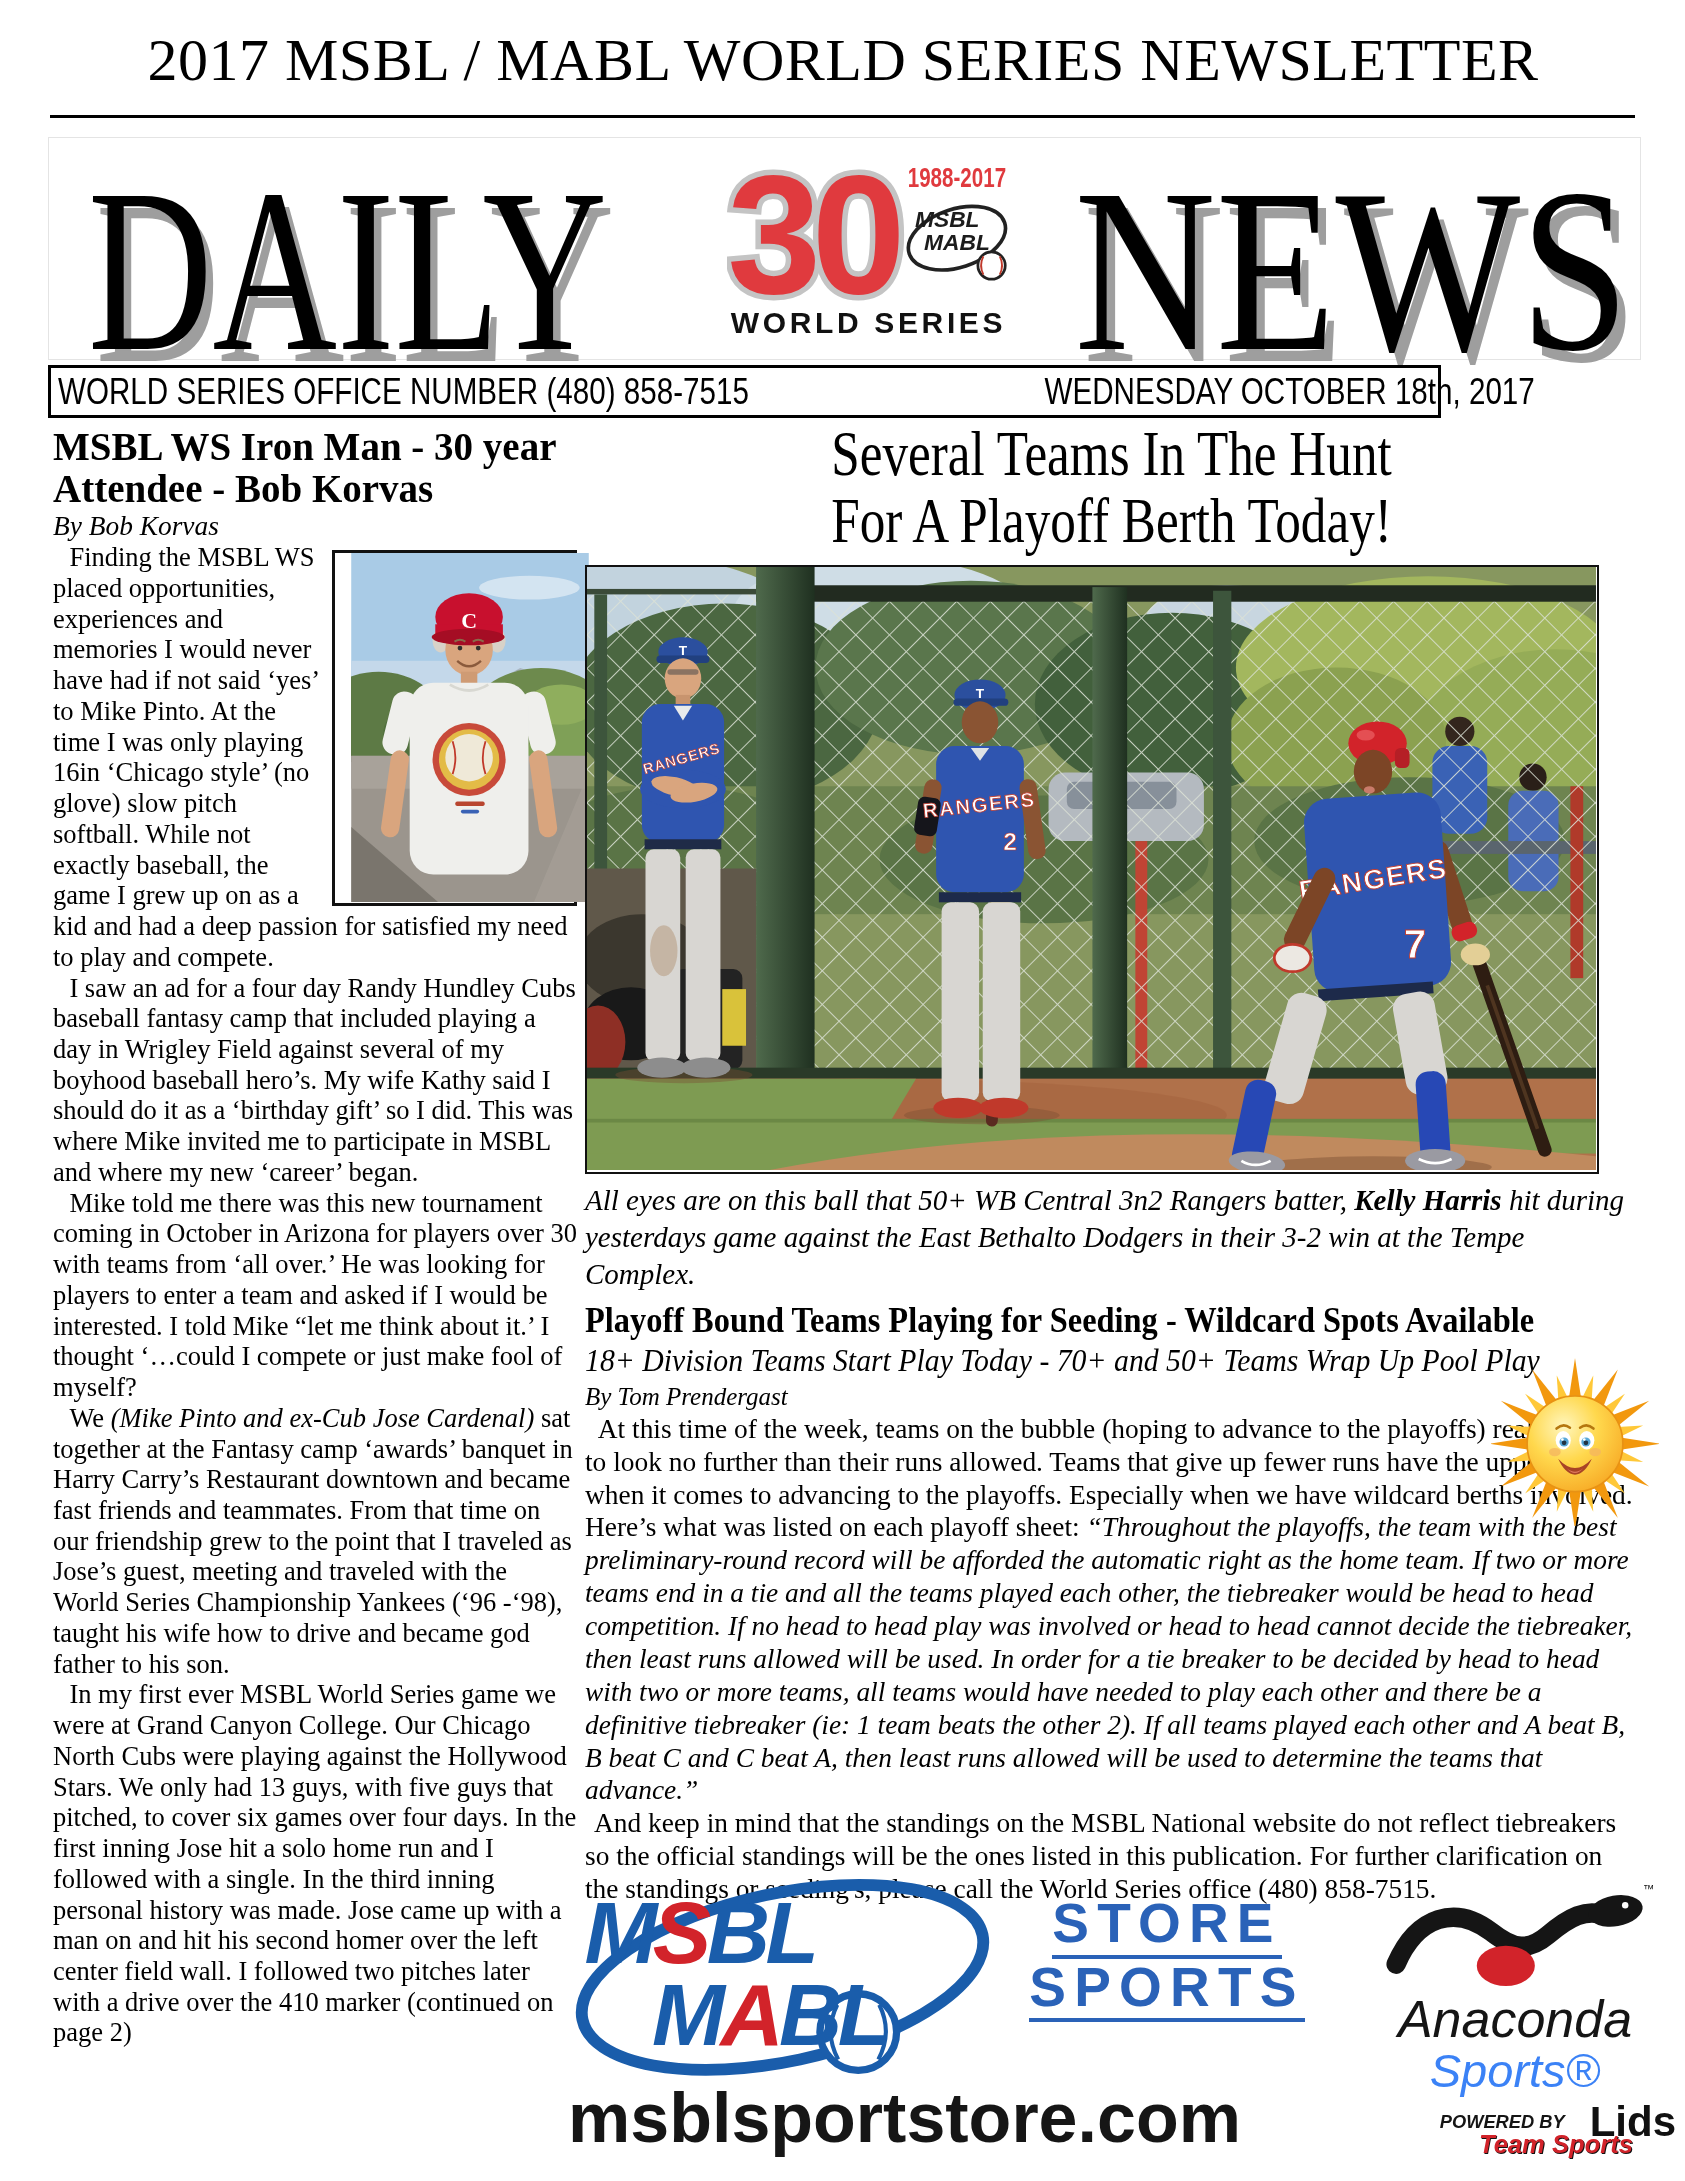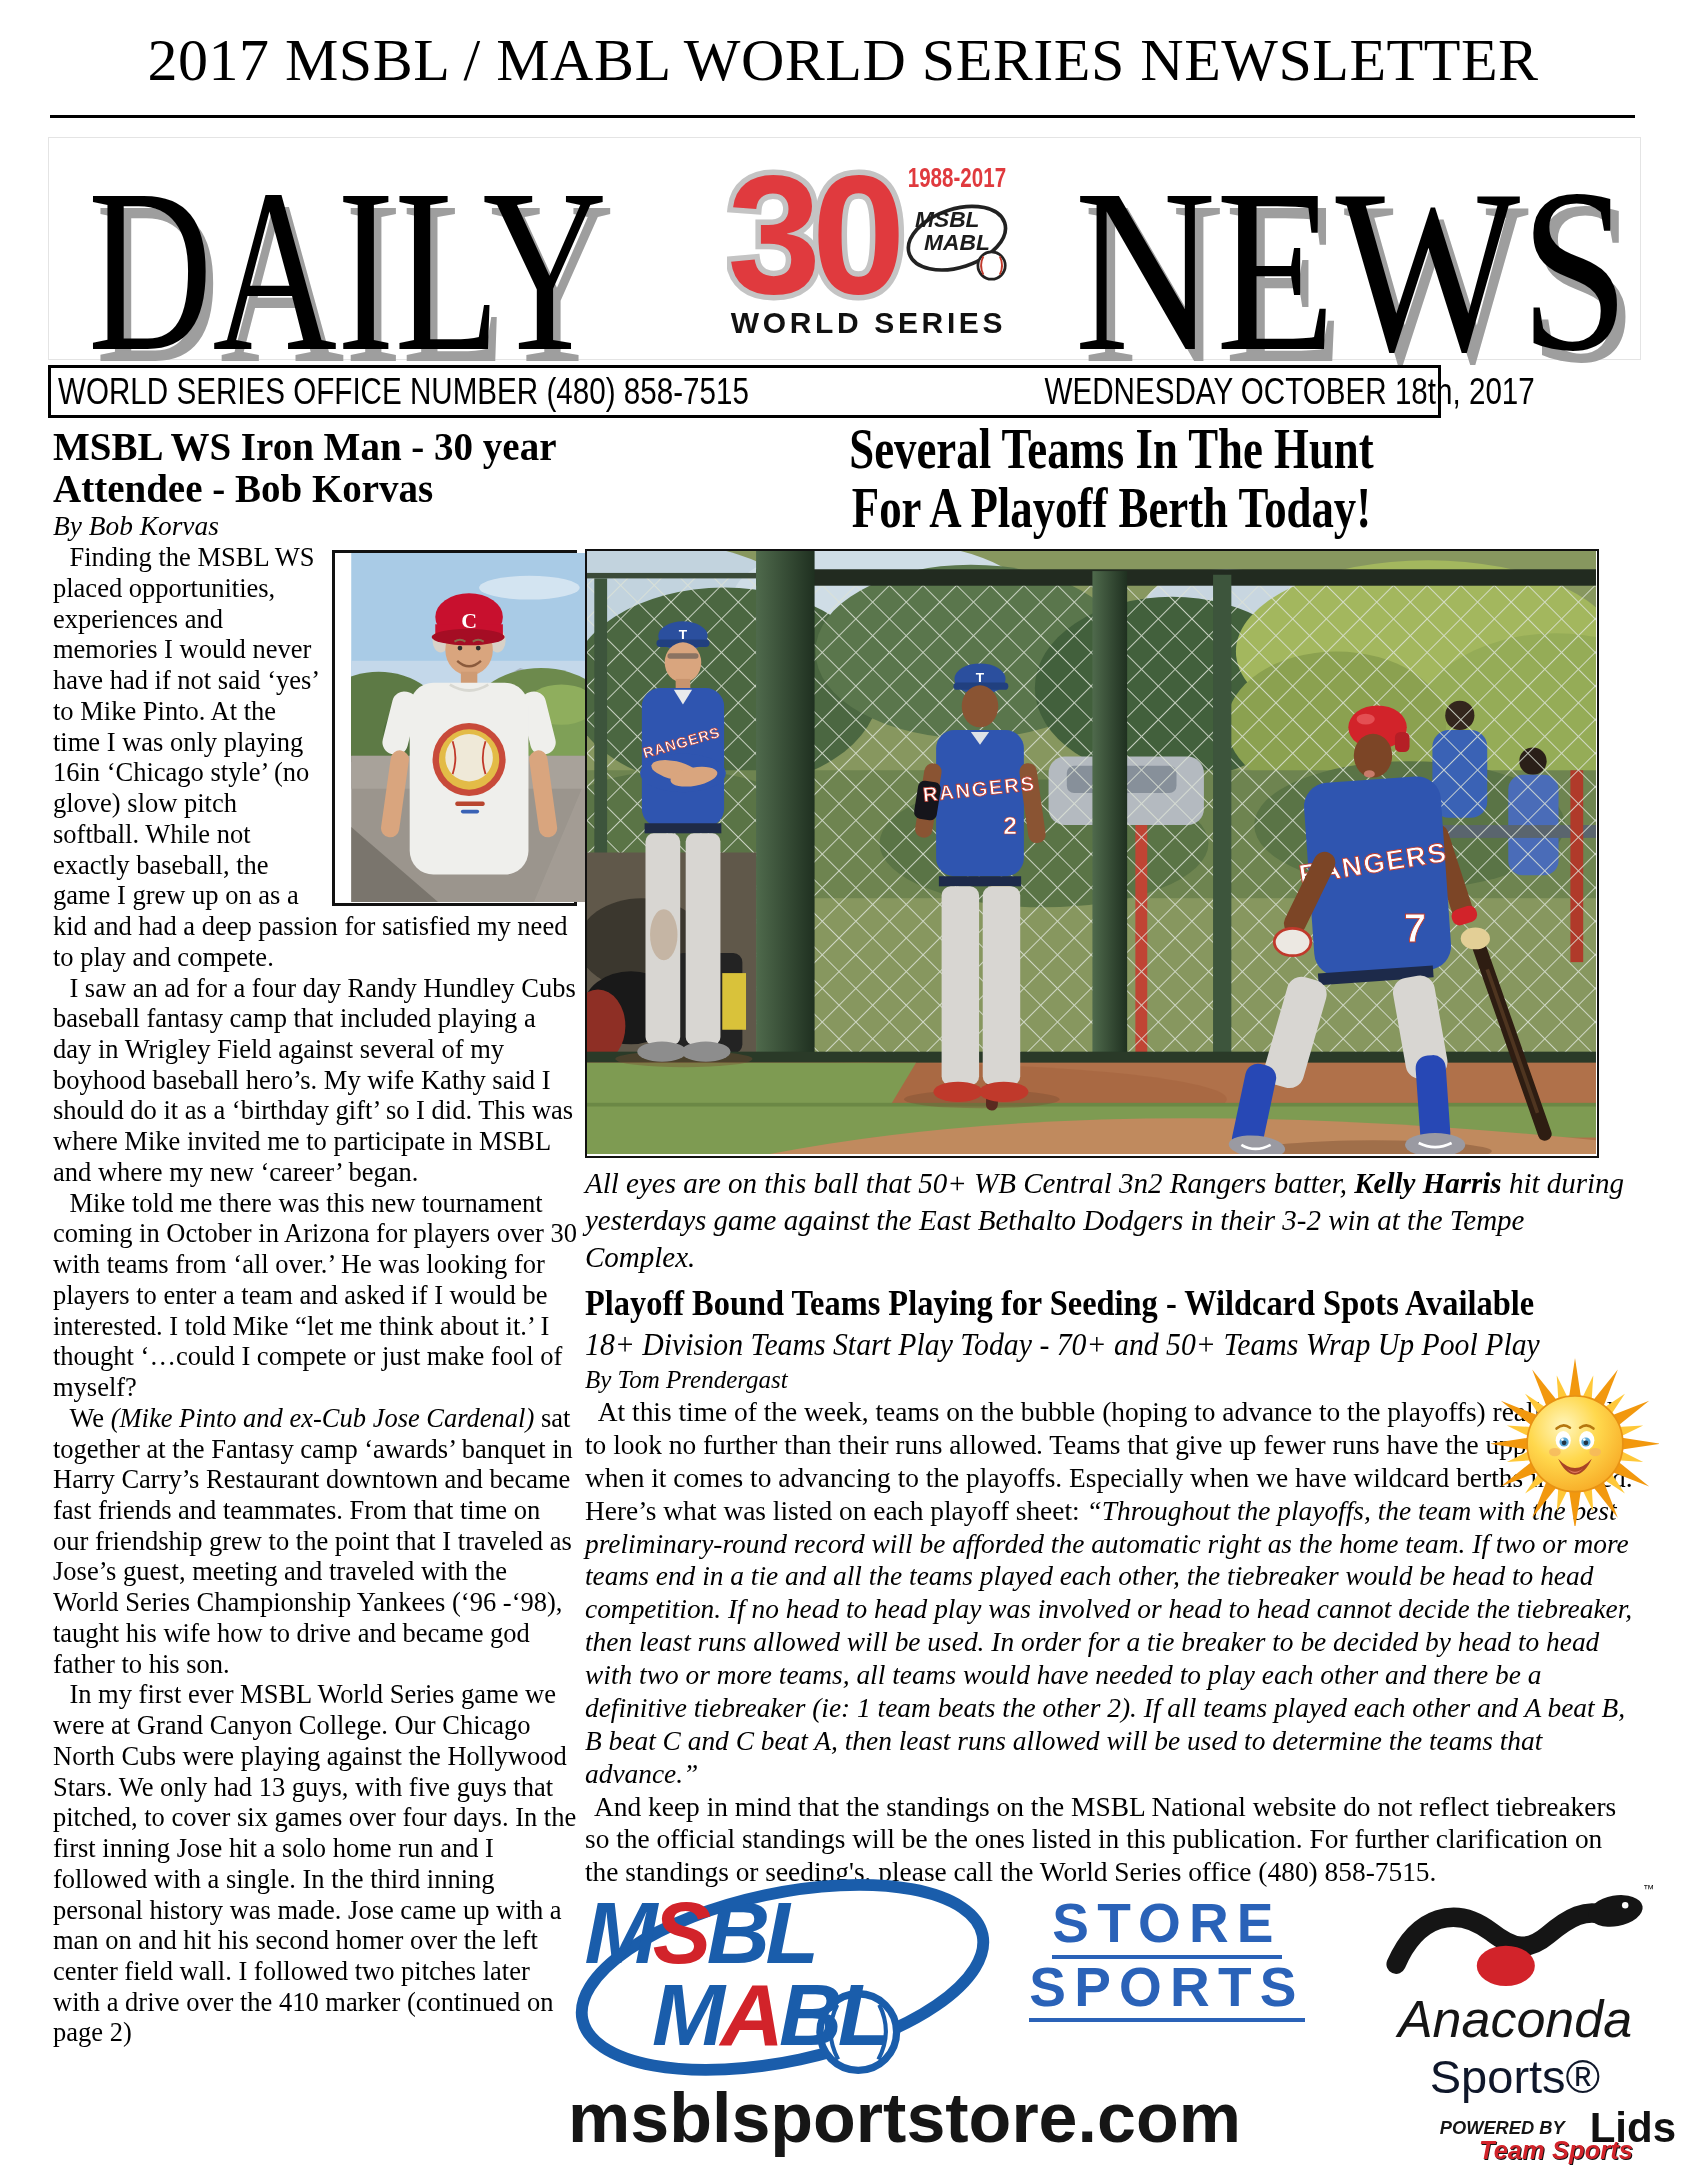--- a/index.html
+++ b/index.html
@@ -35,21 +35,21 @@
   .art-title{font-size:39px;font-weight:bold;line-height:1.07;}
   .art-byline{font-size:27.4px;font-style:italic;margin-top:1.8px;}
   .pbody-l{font-size:26.5px;line-height:1.16;text-indent:16.4px;margin:0;text-align:left;}
   .inline-photo{float:right;width:245px;height:356px;margin:8.2px 0 3.7px 9.1px;
                 border:3.7px solid #111;box-sizing:border-box;}
   .it{font-style:italic;}
   .b{font-weight:bold;}
 
   
   .col-right{position:absolute;top:420px;left:585px;width:1053px;}
-  .headline{text-align:center;font-weight:bold;font-size:56px;line-height:1.05;margin-bottom:11px;}
+  .headline{text-align:center;font-weight:normal;font-size:64px;line-height:1.05;margin-bottom:11px;}
   .hl-line{display:block;white-space:nowrap;transform:scaleX(.8);transform-origin:50% 50%;}
   .main-photo{width:1014px;height:609px;border:2.7px solid #111;box-sizing:border-box;}
   .caption{font-size:29px;font-style:italic;line-height:1.28;margin:7.3px 0 3.7px 0;}
   .po-title{font-weight:bold;font-size:36px;white-space:nowrap;transform:scaleX(.9);
             transform-origin:0 50%;margin-top:5.5px;}
   .po-sub{font-style:italic;font-size:32px;white-space:nowrap;transform:scaleX(.93);
           transform-origin:0 50%;margin-top:1.8px;}
   .po-by{font-style:italic;font-size:25px;margin:3.7px 0 1.8px 0;}
   .pbody-r{font-size:27.4px;line-height:1.2;margin:0;}
   .lead{text-indent:12.8px;}
@@ -66,21 +66,21 @@
   .store-word{margin-top:7.3px;}
   .store-phone{font-size:39px;font-weight:bold;font-style:italic;color:#e02b20;
                margin-top:12.8px;letter-spacing:1.8px;}
   .store-site{font-family:"Liberation Sans",sans-serif;font-weight:bold;font-size:70px;
               color:#161616;letter-spacing:0;margin-top:1.8px;white-space:nowrap;}
 
   
   .anaconda-ad{position:absolute;top:1869px;left:1354px;width:322px;text-align:center;
                font-family:"Liberation Sans",sans-serif;}
   .ana-name{font-size:52px;font-style:italic;line-height:1;color:#151515;}
-  .ana-sports{font-size:47px;line-height:1;color:#0f172a;margin-top:8px;}
+  .ana-sports{font-size:47px;font-style:italic;line-height:1;color:#3b82f6;margin-top:2px;}
   .powered{display:flex;align-items:center;justify-content:flex-end;gap:25px;margin-top:9.1px;}
   .pw-label{font-size:18.3px;font-weight:bold;font-style:italic;color:#151515;}
   .lids-word{font-size:42px;font-weight:bold;color:#111;line-height:.9;}
   .team-word{color:#d2232a;font-weight:bold;font-style:italic;font-size:25.6px;
              margin:-11px 0 0 82px;text-shadow:0.9px 0.9px 0 #111;}
 </style>
 </head>
 <body>
 
 <div class="page">

